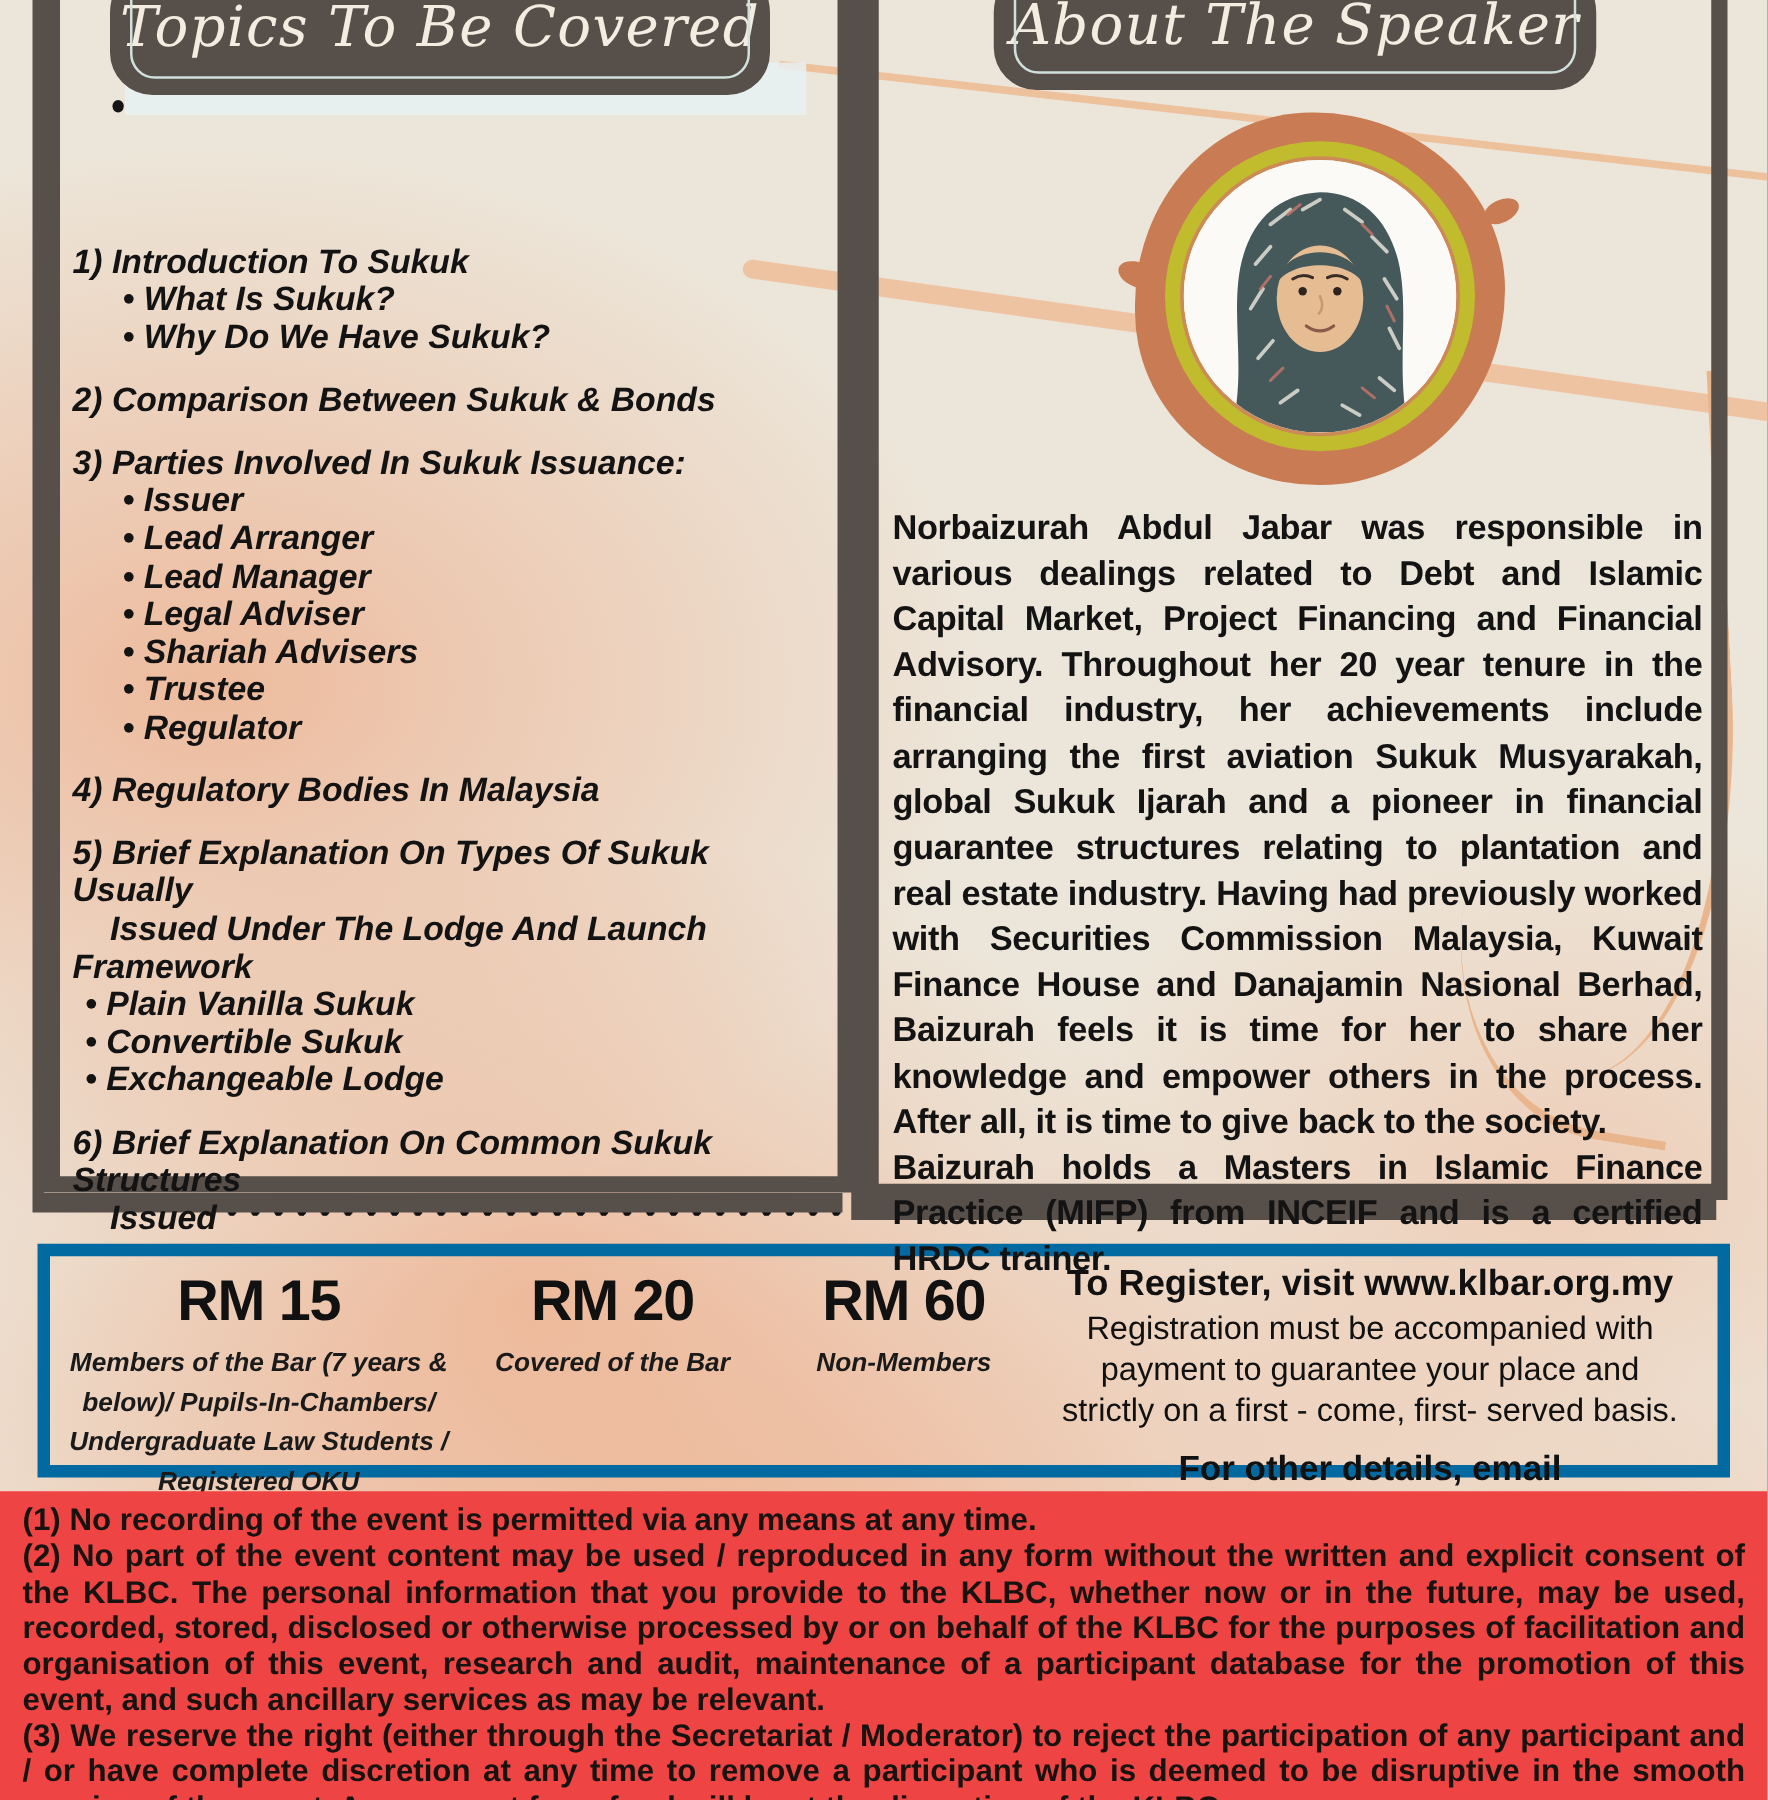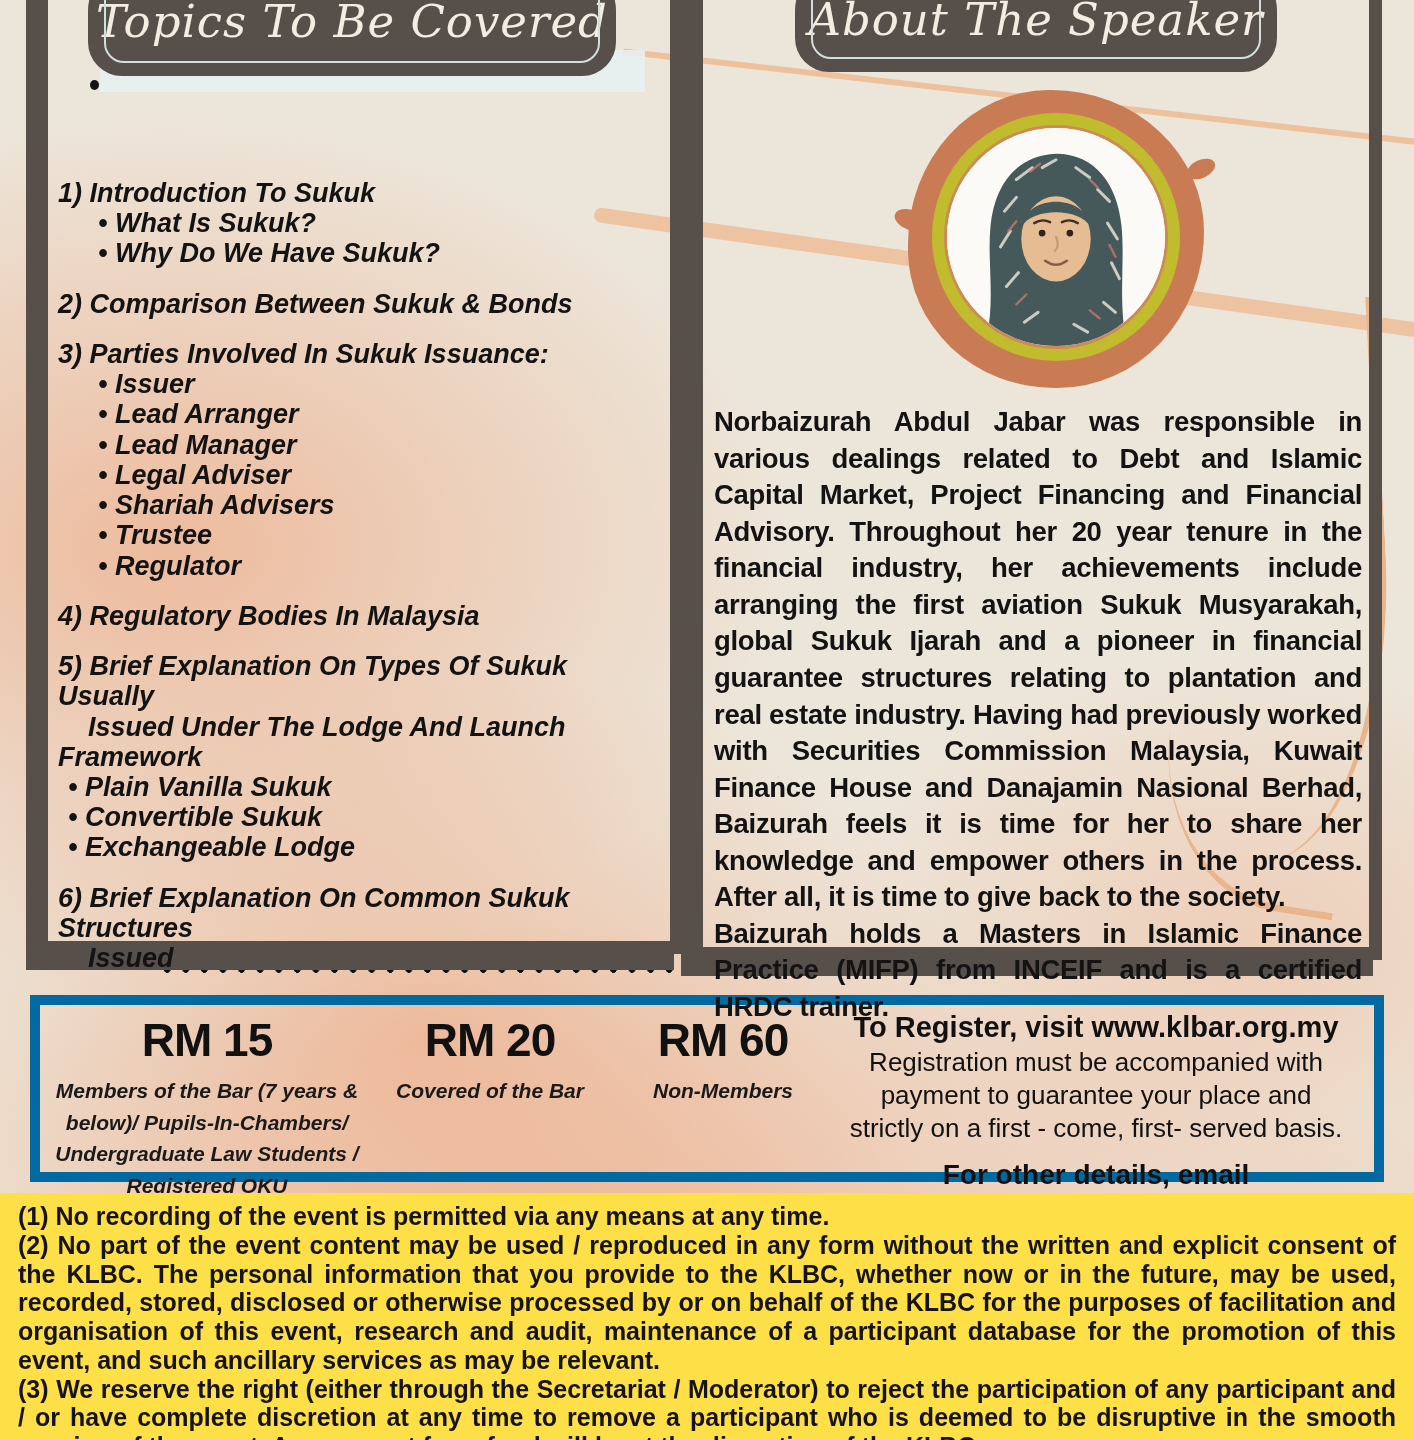--- a/index.html
+++ b/index.html
@@ -32,21 +32,21 @@
   .panel-right{left:690px;width:666px;height:958px;}
 
   .badge-glow{position:absolute;left:100px;top:50px;width:545px;height:42px;background:rgba(231,240,242,.85);z-index:4;}
   .badge{position:absolute;background:#574f4a;border-radius:40px 40px 34px 34px;display:flex;align-items:center;justify-content:center;z-index:5;}
   .badge::after{content:"";position:absolute;left:16px;right:16px;top:11px;bottom:13px;border:2px solid #cfe0dd;border-radius:20px;pointer-events:none;}
   .badge-left{left:88px;top:-30px;width:528px;height:106px;}
   .badge-right{left:795px;top:-30px;width:482px;height:102px;}
   .badge-title{color:#f2ece1;font-family:"DejaVu Serif",serif;font-style:italic;font-size:45px;letter-spacing:1px;padding-bottom:4px;white-space:nowrap;}
 
   
-  .topics{position:absolute;left:58px;top:178px;width:606px;z-index:4;
+  .topics{position:absolute;left:58px;top:194px;width:606px;z-index:4;
     font-style:italic;font-weight:bold;font-size:27px;line-height:1.12;color:#131313;}
   .t-line{white-space:pre-line;}
   .t-b1{padding-left:40px;}
   .t-b0{padding-left:10px;}
   .t-gap{margin-top:20px;}
 
   
   .photo-blob{position:absolute;left:908px;top:90px;width:296px;height:298px;z-index:3;
     background:#c97c53;border-radius:48% 52% 50% 50% / 52% 48% 53% 47%;}
   .photo-blob::before{content:"";position:absolute;left:-14px;top:120px;width:34px;height:20px;background:#c97c53;border-radius:50%;transform:rotate(20deg);}
@@ -71,21 +71,21 @@
   .tier-aud{font-weight:bold;font-style:italic;font-size:21px;line-height:1.5;color:#1a1a1a;margin-top:8px;}
   .tier-1{left:12px;top:8px;width:310px;}
   .tier-2{left:330px;top:8px;width:240px;}
   .tier-3{left:578px;top:8px;width:210px;}
   .reg{position:absolute;left:758px;top:6px;width:596px;text-align:center;color:#111;}
   .reg-head{font-weight:bold;font-size:29px;margin-bottom:2px;}
   .reg-line{font-size:26px;line-height:1.26;}
   .reg-foot{font-weight:bold;font-size:28px;margin-top:15px;}
 
   
-  .terms{position:absolute;left:0;top:1193px;width:1414px;height:247px;background:#fde047;z-index:3;
+  .terms{position:absolute;left:0;top:1193px;width:1414px;height:247px;background:#ef4444;z-index:3;
     box-sizing:border-box;padding:9px 18px 0 18px;
     font-weight:bold;font-size:25px;line-height:1.15;text-align:justify;color:#161310;}
   .terms p{margin:0;}
 </style>
 </head>
 <body>
 
 <div class="poster">
 
   <div class="bg-wash"></div>

